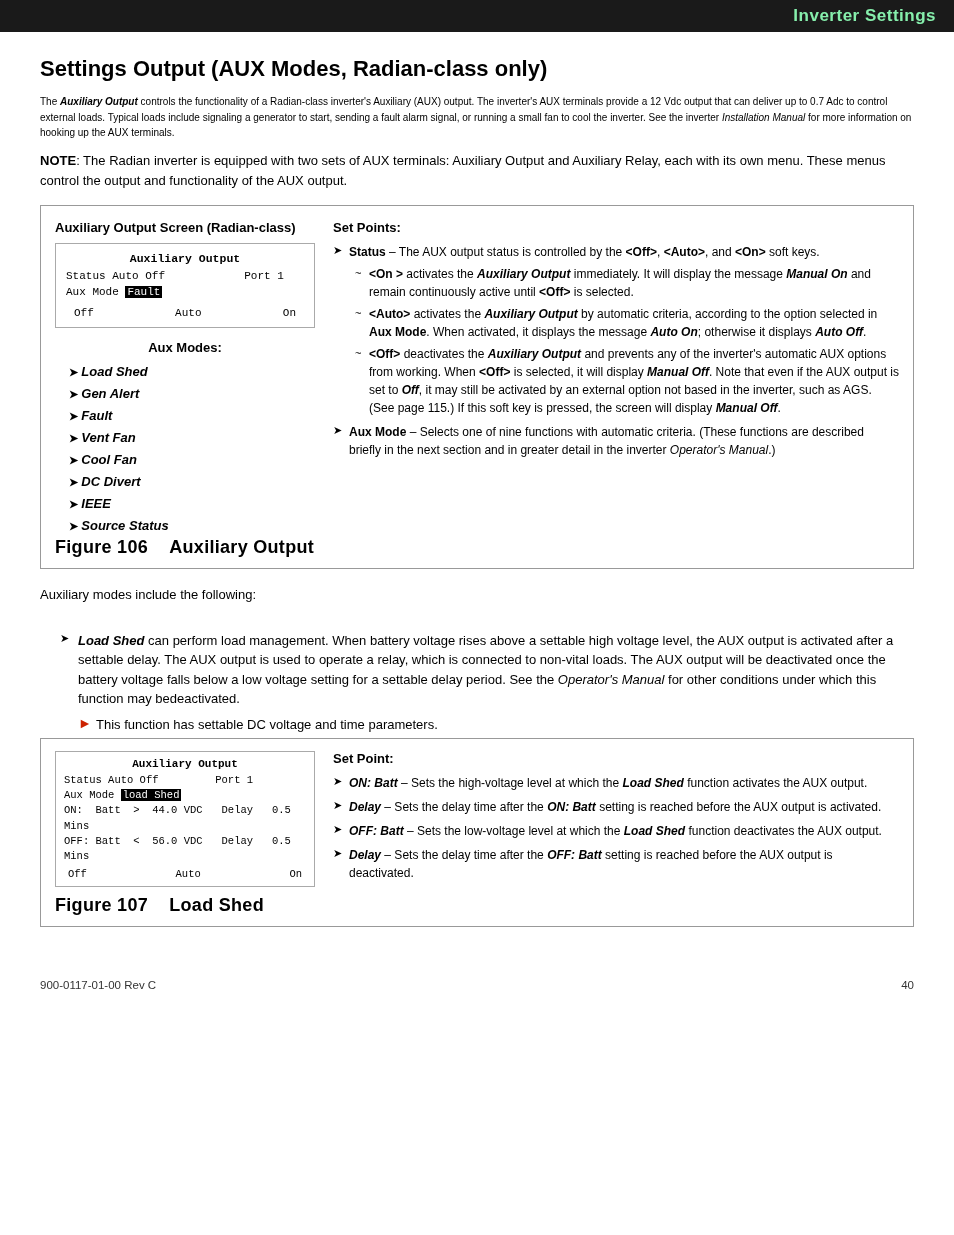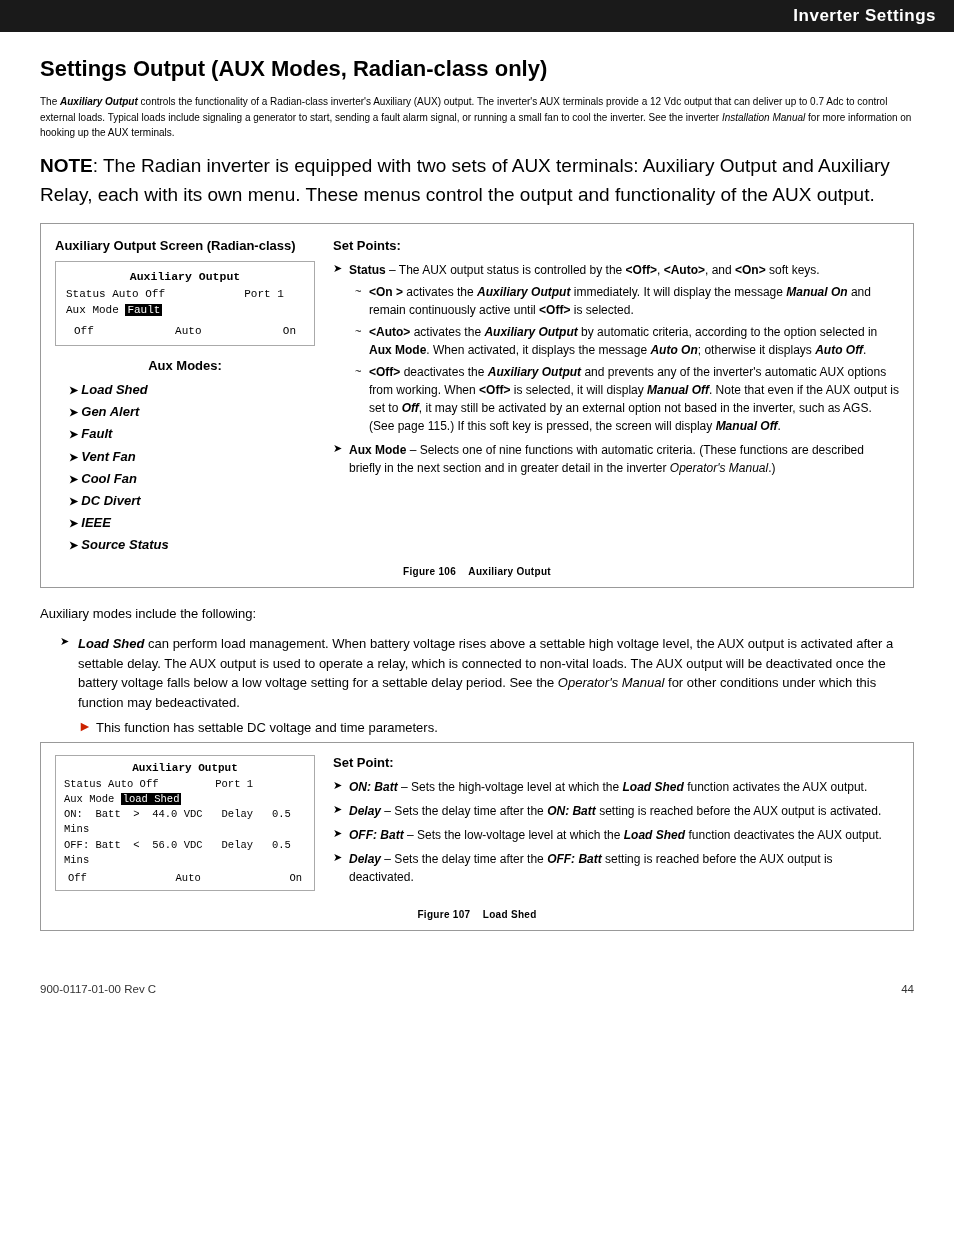--- a/index.html
+++ b/index.html
@@ -12,21 +12,21 @@
       min-height: 1235px;
     }
     .page {
       width: 954px;
       min-height: 1235px;
       padding: 0;
       position: relative;
     }
     .header-bar {
       background: #1a1a1a;
-      color: #ffffff;
+      color: #86efac;
       text-align: right;
       padding: 6px 18px;
       font-size: 17px;
       font-weight: bold;
       letter-spacing: 0.5px;
     }
     .content {
       padding: 18px 40px 20px 40px;
     }
     .page-title {
@@ -34,21 +34,21 @@
       font-weight: bold;
       margin-bottom: 12px;
       margin-top: 6px;
     }
     .intro-text {
       font-size: 10px;
       line-height: 1.55;
       margin-bottom: 10px;
     }
     .note-text {
-      font-size: 19px;
+      font-size: 13px;
       line-height: 1.55;
       margin-bottom: 14px;
     }
     .note-bold {
       font-weight: bold;
     }
     .figure-box {
       border: 1px solid #999;
       padding: 14px 14px 10px 14px;
       margin-bottom: 16px;
@@ -146,33 +146,32 @@
     .sp-sub-tilde {
       flex: 0 0 14px;
       font-size: 11px;
     }
     .sp-sub-content {
       flex: 1;
       font-size: 12px;
       line-height: 1.5;
     }
     .figure-caption {
-      text-align: center;
-      font-weight: bold;
-      font-size: 10px;
-      margin-top: 10px;
+      text-align: left;
+      font-weight: bold;
+      font-size: 18px;
       letter-spacing: 0.3px;
     }
     .bold { font-weight: bold; }
     .italic { font-style: italic; }
     .bold-italic { font-weight: bold; font-style: italic; }
     .section-text {
       font-size: 13px;
       line-height: 1.55;
-      margin-bottom: 10px;
+      margin-bottom: 25px;
     }
     .bullet-item {
       display: flex;
       flex-direction: row;
       margin-bottom: 6px;
       padding-left: 20px;
     }
     .bullet-arrow {
       flex: 0 0 18px;
       font-size: 11px;
@@ -393,15 +392,15 @@
         </div>
       </div>
 
       <div class="figure-caption">Figure 107&nbsp;&nbsp;&nbsp;&nbsp;Load Shed</div>
     </div>
 
   </div>
 
   <div class="footer-bar">
     <span>900-0117-01-00 Rev C</span>
-    <span>44</span>
+    <span>40</span>
   </div>
 </div>
 
 </body></html>

